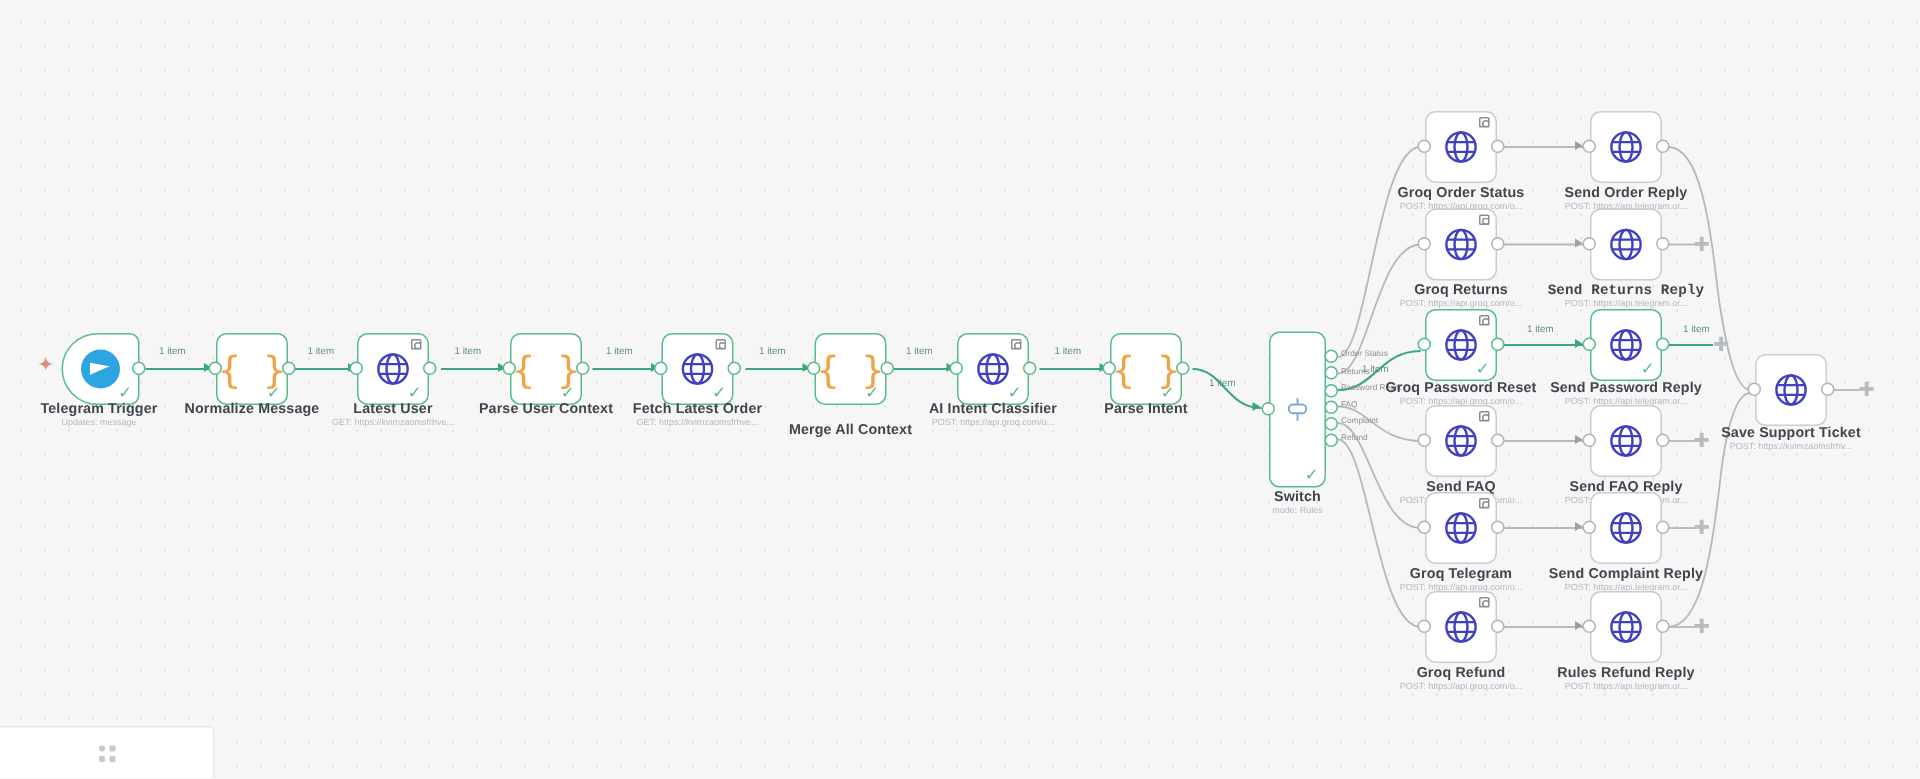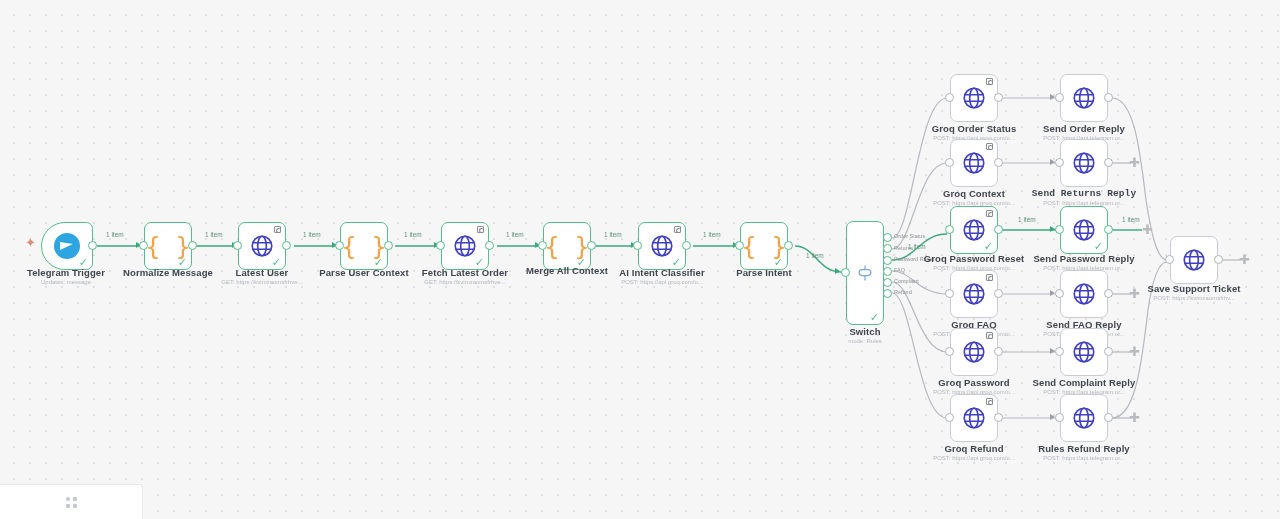--- a/index.html
+++ b/index.html
@@ -261,21 +261,21 @@
   <div class="nlabel" style="left:390px; top:267px; width:150px;">Fetch Latest Order</div>
   <div class="nsub" style="left:390px; top:279px; width:150px;">GET: https://kvimzaomsfrhve...</div>
   <div class="port green" style="left:436px; top:241px;"></div>
   <div class="port green" style="left:485px; top:241px;"></div>
   <div class="arrow green" style="left:535px; top:242px;"></div>
 
   <div class="node done" style="left:543px; top:222px;">
     <span class="braces">{ }</span>
     <span class="check">✓</span>
   </div>
-  <div class="nlabel" style="left:492px; top:265px; width:150px;">Merge All Context</div>
+  <div class="nlabel" style="left:492px; top:281px; width:150px;">Merge All Context</div>
   <div class="port green" style="left:538px; top:241px;"></div>
   <div class="port green" style="left:587px; top:241px;"></div>
   <div class="arrow green" style="left:631px; top:242px;"></div>
 
   <div class="node done" style="left:638px; top:222px;">
     <svg class="globe" viewBox="0 0 24 24" fill="none" stroke="#4040c0" stroke-width="1.5">
       <circle cx="12" cy="12" r="9"></circle>
         <ellipse cx="12" cy="12" rx="4" ry="9"></ellipse>
         <path d="M3.3 9h17.4M3.3 15h17.4"></path>
     </svg>
@@ -349,21 +349,21 @@
   <div class="port" style="left:1104px; top:93px;"></div>
 
   <div class="node" style="left:950px; top:139px;">
     <svg class="globe" viewBox="0 0 24 24" fill="none" stroke="#4040c0" stroke-width="1.5">
       <circle cx="12" cy="12" r="9"></circle>
         <ellipse cx="12" cy="12" rx="4" ry="9"></ellipse>
         <path d="M3.3 9h17.4M3.3 15h17.4"></path>
     </svg>
     <span class="retry"></span>
   </div>
-  <div class="nlabel" style="left:899px; top:188px; width:150px;">Groq Context</div>
+  <div class="nlabel" style="left:899px; top:188px; width:150px;">Groq Returns</div>
   <div class="nsub" style="left:899px; top:200px; width:150px;">POST: https://api.groq.com/o...</div>
   <div class="port" style="left:945px; top:158px;"></div>
   <div class="port" style="left:994px; top:158px;"></div>
   <div class="arrow" style="left:1050px; top:159px;"></div>
 
   <div class="node" style="left:1060px; top:139px;">
     <svg class="globe" viewBox="0 0 24 24" fill="none" stroke="#4040c0" stroke-width="1.5">
       <circle cx="12" cy="12" r="9"></circle>
         <ellipse cx="12" cy="12" rx="4" ry="9"></ellipse>
         <path d="M3.3 9h17.4M3.3 15h17.4"></path>
@@ -405,21 +405,21 @@
   <div class="plus" style="left:1142px; top:225px;">✚</div>
 
   <div class="node" style="left:950px; top:270px;">
     <svg class="globe" viewBox="0 0 24 24" fill="none" stroke="#4040c0" stroke-width="1.5">
       <circle cx="12" cy="12" r="9"></circle>
         <ellipse cx="12" cy="12" rx="4" ry="9"></ellipse>
         <path d="M3.3 9h17.4M3.3 15h17.4"></path>
     </svg>
     <span class="retry"></span>
   </div>
-  <div class="nlabel" style="left:899px; top:319px; width:150px;">Groq FAQ</div>
+  <div class="nlabel" style="left:899px; top:319px; width:150px;">Send FAQ</div>
   <div class="nsub" style="left:899px; top:331px; width:150px;">POST: https://api.groq.com/o...</div>
   <div class="port" style="left:945px; top:289px;"></div>
   <div class="port" style="left:994px; top:289px;"></div>
   <div class="arrow" style="left:1050px; top:290px;"></div>
 
   <div class="node" style="left:1060px; top:270px;">
     <svg class="globe" viewBox="0 0 24 24" fill="none" stroke="#4040c0" stroke-width="1.5">
       <circle cx="12" cy="12" r="9"></circle>
         <ellipse cx="12" cy="12" rx="4" ry="9"></ellipse>
         <path d="M3.3 9h17.4M3.3 15h17.4"></path>
@@ -432,21 +432,21 @@
   <div class="plus" style="left:1129px; top:289px;">✚</div>
 
   <div class="node" style="left:950px; top:328px;">
     <svg class="globe" viewBox="0 0 24 24" fill="none" stroke="#4040c0" stroke-width="1.5">
       <circle cx="12" cy="12" r="9"></circle>
         <ellipse cx="12" cy="12" rx="4" ry="9"></ellipse>
         <path d="M3.3 9h17.4M3.3 15h17.4"></path>
     </svg>
     <span class="retry"></span>
   </div>
-  <div class="nlabel" style="left:899px; top:377px; width:150px;">Groq Password</div>
+  <div class="nlabel" style="left:899px; top:377px; width:150px;">Groq Telegram</div>
   <div class="nsub" style="left:899px; top:389px; width:150px;">POST: https://api.groq.com/o...</div>
   <div class="port" style="left:945px; top:347px;"></div>
   <div class="port" style="left:994px; top:347px;"></div>
   <div class="arrow" style="left:1050px; top:348px;"></div>
 
   <div class="node" style="left:1060px; top:328px;">
     <svg class="globe" viewBox="0 0 24 24" fill="none" stroke="#4040c0" stroke-width="1.5">
       <circle cx="12" cy="12" r="9"></circle>
         <ellipse cx="12" cy="12" rx="4" ry="9"></ellipse>
         <path d="M3.3 9h17.4M3.3 15h17.4"></path>

